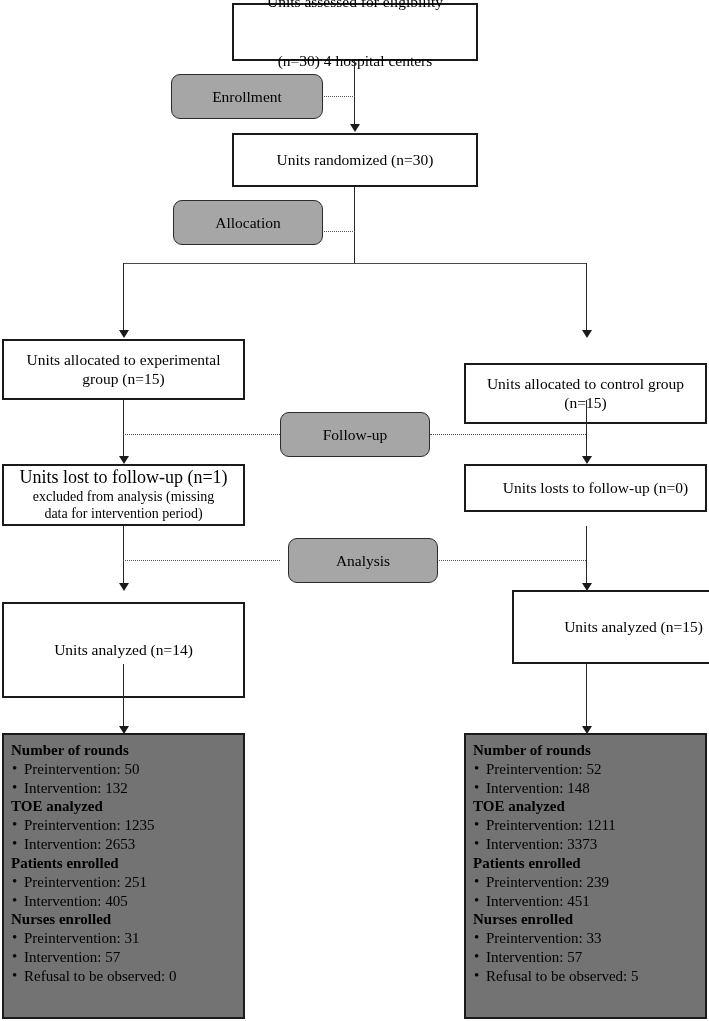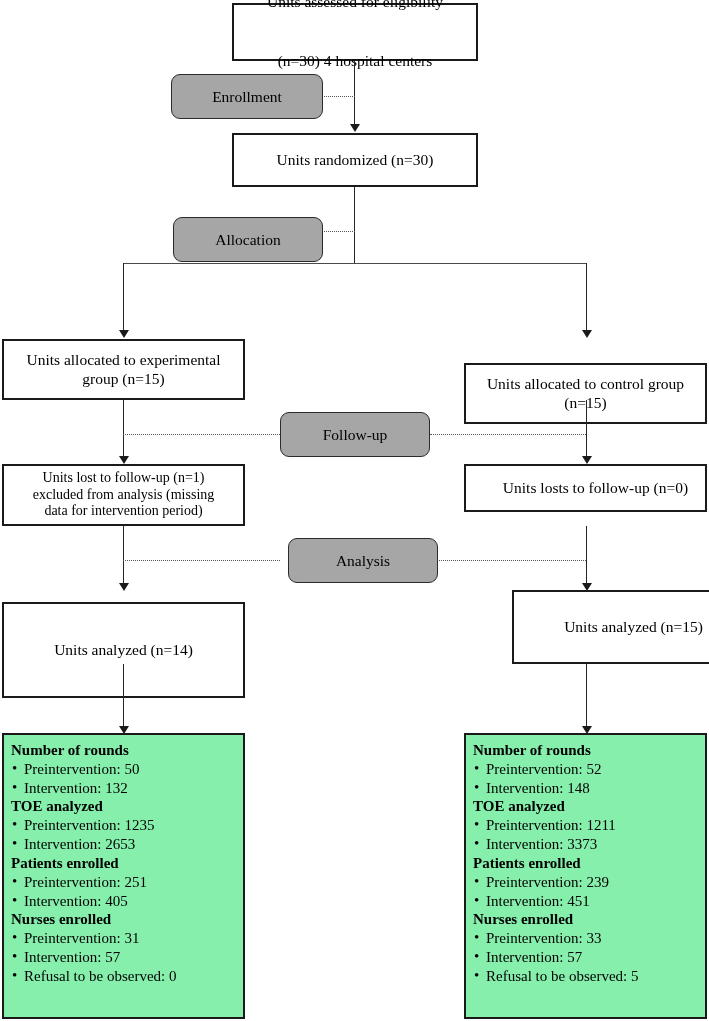--- a/index.html
+++ b/index.html
@@ -79,21 +79,21 @@
     border-right: 5px solid transparent;
     border-top: 8px solid #1a1a1a;
     z-index: 3;
   }
 
   
   .detail {
     position: absolute;
     box-sizing: border-box;
     border: 2px solid #1a1a1a;
-    background: #86efac;
+    background: #737373;
     padding: 6px 7px 5px 7px;
     font-size: 15px;
     line-height: 1.255;
     text-align: left;
   }
   .detail .head {
     font-weight: bold;
     display: block;
     white-space: nowrap;
   }
@@ -128,21 +128,21 @@
     <span>Enrollment</span>
   </div>
   <div class="dotline" style="left:322px; top:96px; width:33px;"></div>
 
   <div class="box" style="left:232px; top:133px; width:246px; height:54px;">
     <span class="ln">Units randomized (n=30)</span>
   </div>
 
   <div class="vline" style="left:354px; top:187px; height:77px;"></div>
 
-  <div class="pill" style="left:173px; top:217px; width:150px; height:45px;">
+  <div class="pill" style="left:173px; top:200px; width:150px; height:45px;">
     <span>Allocation</span>
   </div>
   <div class="dotline" style="left:322px; top:231px; width:33px;"></div>
 
   <div class="hline" style="left:123px; top:263px; width:463px;"></div>
   <div class="vline" style="left:123px; top:263px; height:68px;"></div>
   <div class="arrow" style="left:119px; top:330px;"></div>
   <div class="vline" style="left:586px; top:263px; height:68px;"></div>
   <div class="arrow" style="left:582px; top:330px;"></div>
 
@@ -161,21 +161,21 @@
   <div class="vline" style="left:586px; top:400px; height:57px;"></div>
   <div class="arrow" style="left:582px; top:456px;"></div>
 
   <div class="pill" style="left:280px; top:412px; width:150px; height:45px;">
     <span>Follow-up</span>
   </div>
   <div class="dotline" style="left:123px; top:434px; width:157px;"></div>
   <div class="dotline" style="left:430px; top:434px; width:156px;"></div>
 
   <div class="box" style="left:2px; top:464px; width:243px; height:62px; font-size:14px; line-height:1.2;">
-    <span class="ln" style="font-size:14px;">Units lost to follow-up (n=1)</span>
+    <span class="ln" style="font-size:18px;">Units lost to follow-up (n=1)</span>
     <span class="ln">excluded from analysis (missing</span>
     <span class="ln">data for intervention period)</span>
   </div>
 
   <div class="box" style="left:464px; top:464px; width:243px; height:48px;padding-left:26px;">
     <span class="ln">Units losts to follow-up (n=0)</span>
   </div>
 
   <div class="vline" style="left:123px; top:526px; height:58px;"></div>
   <div class="arrow" style="left:119px; top:583px;"></div>

